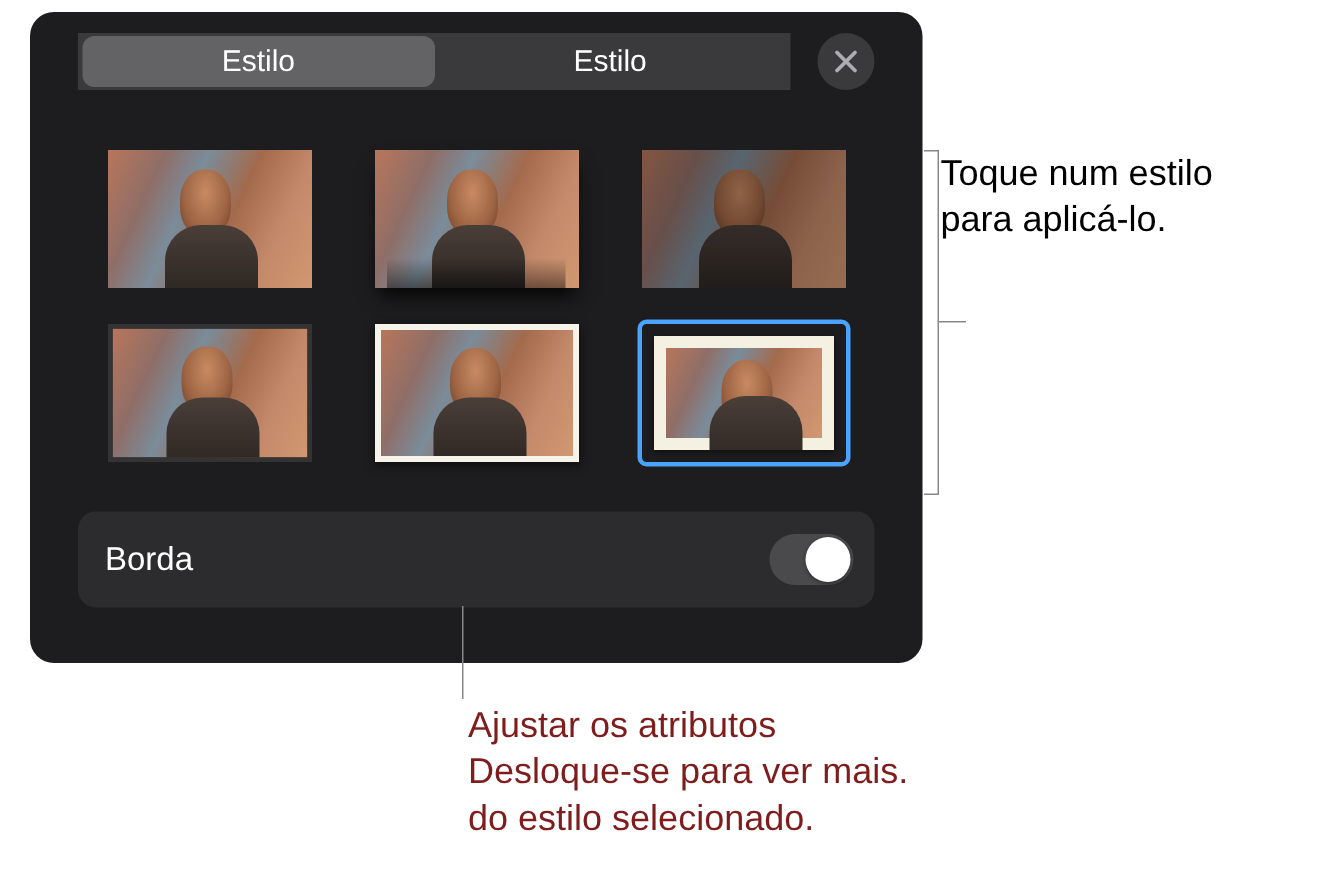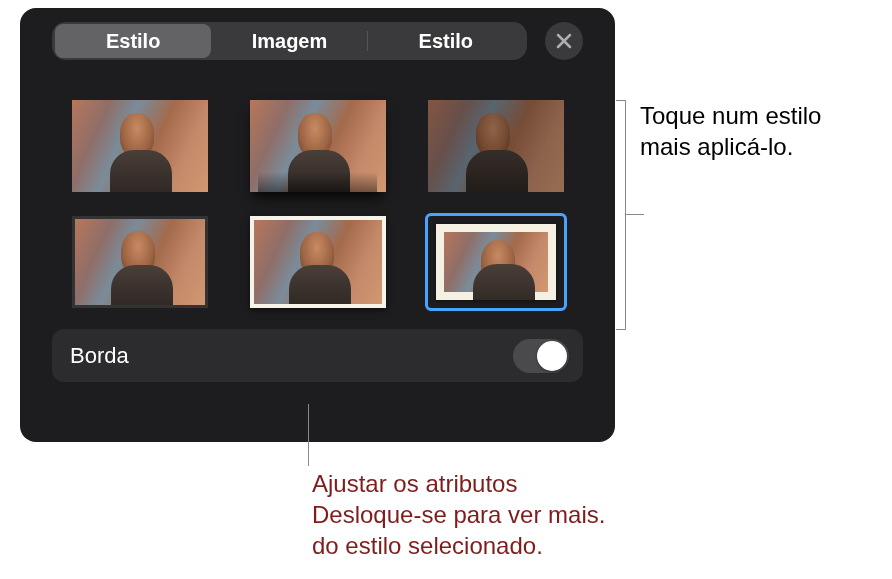--- a/index.html
+++ b/index.html
@@ -26,24 +26,23 @@
     }
     .top-bar {
       display: flex;
       align-items: center;
       gap: 18px;
     }
     .segmented {
       flex: 1;
       display: flex;
       background: #3a3a3c;
-      border-radius: 14px;
+      border-radius: 0;
       height: 38px;
       padding: 2px 3px;
-      font-weight: bold;
     }
     .segment {
       flex: 1;
       display: flex;
       align-items: center;
       justify-content: center;
       color: #fff;
       font-size: 20px;
       border-radius: 8px;
       cursor: pointer;
@@ -168,24 +167,24 @@
     }
     .thumb.style-6 {
       border: 3px solid #4aa3ff;
       border-radius: 6px;
       width: 142px;
       height: 98px;
       margin-left: -3px;
       margin-top: -3px;
     }
     .option-row {
-      margin-top: 18px;
+      margin-top: 30px;
       background: #2c2c2e;
       border-radius: 12px;
-      height: 53px;
+      height: 64px;
       display: flex;
       align-items: center;
       padding: 0 14px 0 18px;
       justify-content: space-between;
     }
     .option-label {
       color: #fff;
       font-size: 22px;
     }
     .switch {
@@ -207,21 +206,20 @@
       border-radius: 50%;
       box-shadow: 0 1px 3px rgba(0,0,0,0.4);
     }
     .callout-right {
       position: absolute;
       left: 627px;
       top: 100px;
       font-size: 24px;
       color: #000;
       line-height: 1.3;
-      padding-left: 13px;
     }
     .callout-right-bracket {
       position: absolute;
       left: 616px;
       top: 100px;
       width: 10px;
       height: 230px;
       border-right: 1px solid #888;
       border-top: 1px solid #888;
       border-bottom: 1px solid #888;
@@ -251,21 +249,20 @@
       line-height: 1.3;
     }
   </style>
 </head>
 <body>
 
 <div class="panel">
   <div class="top-bar">
     <div class="segmented">
       <div class="segment selected">Estilo</div>
-      <div class="segment">Imagem</div>
       <div class="segment">Estilo</div>
     </div>
     <div class="close-btn">
       <svg viewBox="0 0 16 16">
         <path d="M2 2 L14 14 M14 2 L2 14" stroke="#aeaeb2" stroke-width="2.5" stroke-linecap="round" fill="none"></path>
       </svg>
     </div>
   </div>
 
   <div class="grid">
@@ -304,21 +301,21 @@
   <div class="option-row">
     <div class="option-label">Borda</div>
     <div class="switch"></div>
   </div>
 </div>
 
 <div class="callout-right-bracket"></div>
 <div class="callout-right-stem"></div>
 <div class="callout-right">
   <div>Toque num estilo</div>
-  <div>mais aplicá-lo.</div>
+  <div>para aplicá-lo.</div>
 </div>
 
 <div class="callout-bottom-stem"></div>
 <div class="callout-bottom">
   <div>Ajustar os atributos</div>
   <div>Desloque-se para ver mais.</div>
   <div>do estilo selecionado.</div>
 </div>
 
 </body></html>

